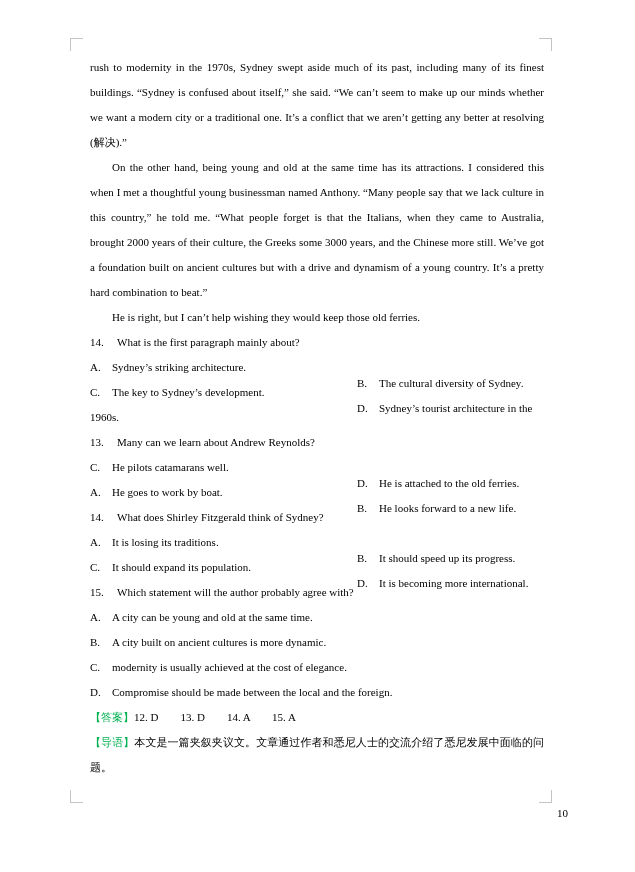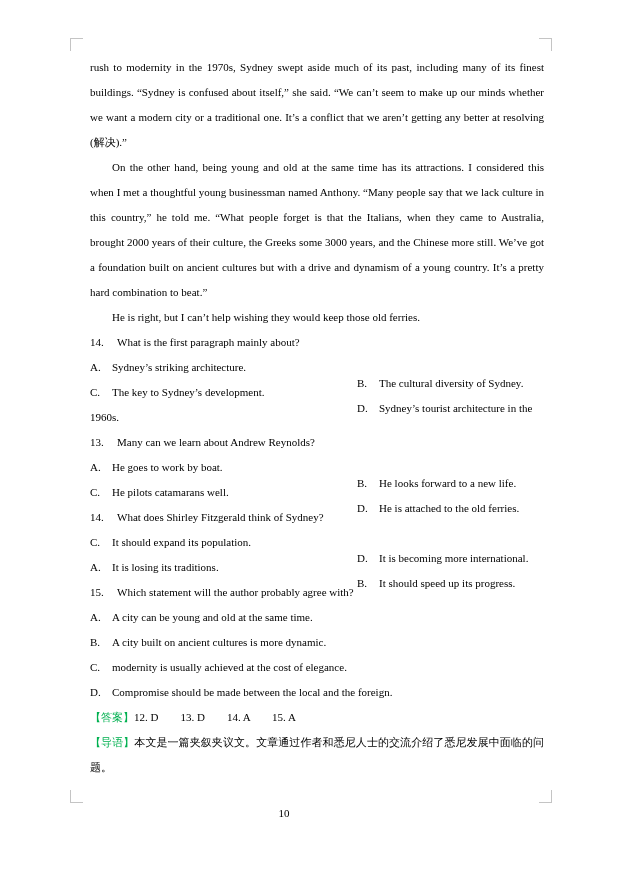--- a/index.html
+++ b/index.html
@@ -26,21 +26,21 @@
   .qnum { display: inline-block; width: 27px; }
   .olabel { display: inline-block; width: 22px; }
   .opts { display: flex; }
   .cell-left { display: inline-block; width: 267px; }
   .cell-right { flex: 1; margin-top: 16px; }
   .marker { color: #00b050; }
   .pre { white-space: pre-wrap; }
   .page-number {
     position: absolute;
     left: 0; right: 0; top: 805px;
-    text-align: center;
+    text-align: right;
     font-size: 11px;
     line-height: 16px;
   }
   .crop { position: absolute; width: 13px; height: 13px; border: 0 solid #c4c4c4; }
   .crop.tl { left: 70px;  top: 38px;  border-left-width: 1px;  border-top-width: 1px; }
   .crop.tr { left: 539px; top: 38px;  border-right-width: 1px; border-top-width: 1px; }
   .crop.bl { left: 70px;  top: 790px; border-left-width: 1px;  border-bottom-width: 1px; }
   .crop.br { left: 539px; top: 790px; border-right-width: 1px; border-bottom-width: 1px; }
 </style>
 </head>
@@ -69,38 +69,38 @@
     <div class="line opts">
       <span class="cell-left"><span class="olabel">C.</span><span>The key to Sydney’s development.</span></span>
       <span class="cell-right"><span class="olabel">D.</span><span>Sydney’s tourist architecture in the</span></span>
     </div>
     <div class="line">1960s.</div>
 
     <div class="line">
       <span class="qnum">13.</span><span>Many can we learn about Andrew Reynolds?</span>
     </div>
     <div class="line opts">
+      <span class="cell-left"><span class="olabel">C.</span><span>He pilots catamarans well.</span></span>
+      <span class="cell-right"><span class="olabel">D.</span><span>He is attached to the old ferries.</span></span>
+    </div>
+    <div class="line opts">
       <span class="cell-left"><span class="olabel">A.</span><span>He goes to work by boat.</span></span>
       <span class="cell-right"><span class="olabel">B.</span><span>He looks forward to a new life.</span></span>
-    </div>
-    <div class="line opts">
-      <span class="cell-left"><span class="olabel">C.</span><span>He pilots catamarans well.</span></span>
-      <span class="cell-right"><span class="olabel">D.</span><span>He is attached to the old ferries.</span></span>
     </div>
 
     <div class="line">
       <span class="qnum">14.</span><span>What does Shirley Fitzgerald think of Sydney?</span>
     </div>
     <div class="line opts">
+      <span class="cell-left"><span class="olabel">A.</span><span>It is losing its traditions.</span></span>
+      <span class="cell-right"><span class="olabel">B.</span><span>It should speed up its progress.</span></span>
+    </div>
+    <div class="line opts">
       <span class="cell-left"><span class="olabel">C.</span><span>It should expand its population.</span></span>
       <span class="cell-right"><span class="olabel">D.</span><span>It is becoming more international.</span></span>
-    </div>
-    <div class="line opts">
-      <span class="cell-left"><span class="olabel">A.</span><span>It is losing its traditions.</span></span>
-      <span class="cell-right"><span class="olabel">B.</span><span>It should speed up its progress.</span></span>
     </div>
 
     <div class="line">
       <span class="qnum">15.</span><span>Which statement will the author probably agree with?</span>
     </div>
     <div class="line">
       <span class="olabel">A.</span><span>A city can be young and old at the same time.</span>
     </div>
     <div class="line">
       <span class="olabel">B.</span><span>A city built on ancient cultures is more dynamic.</span>

